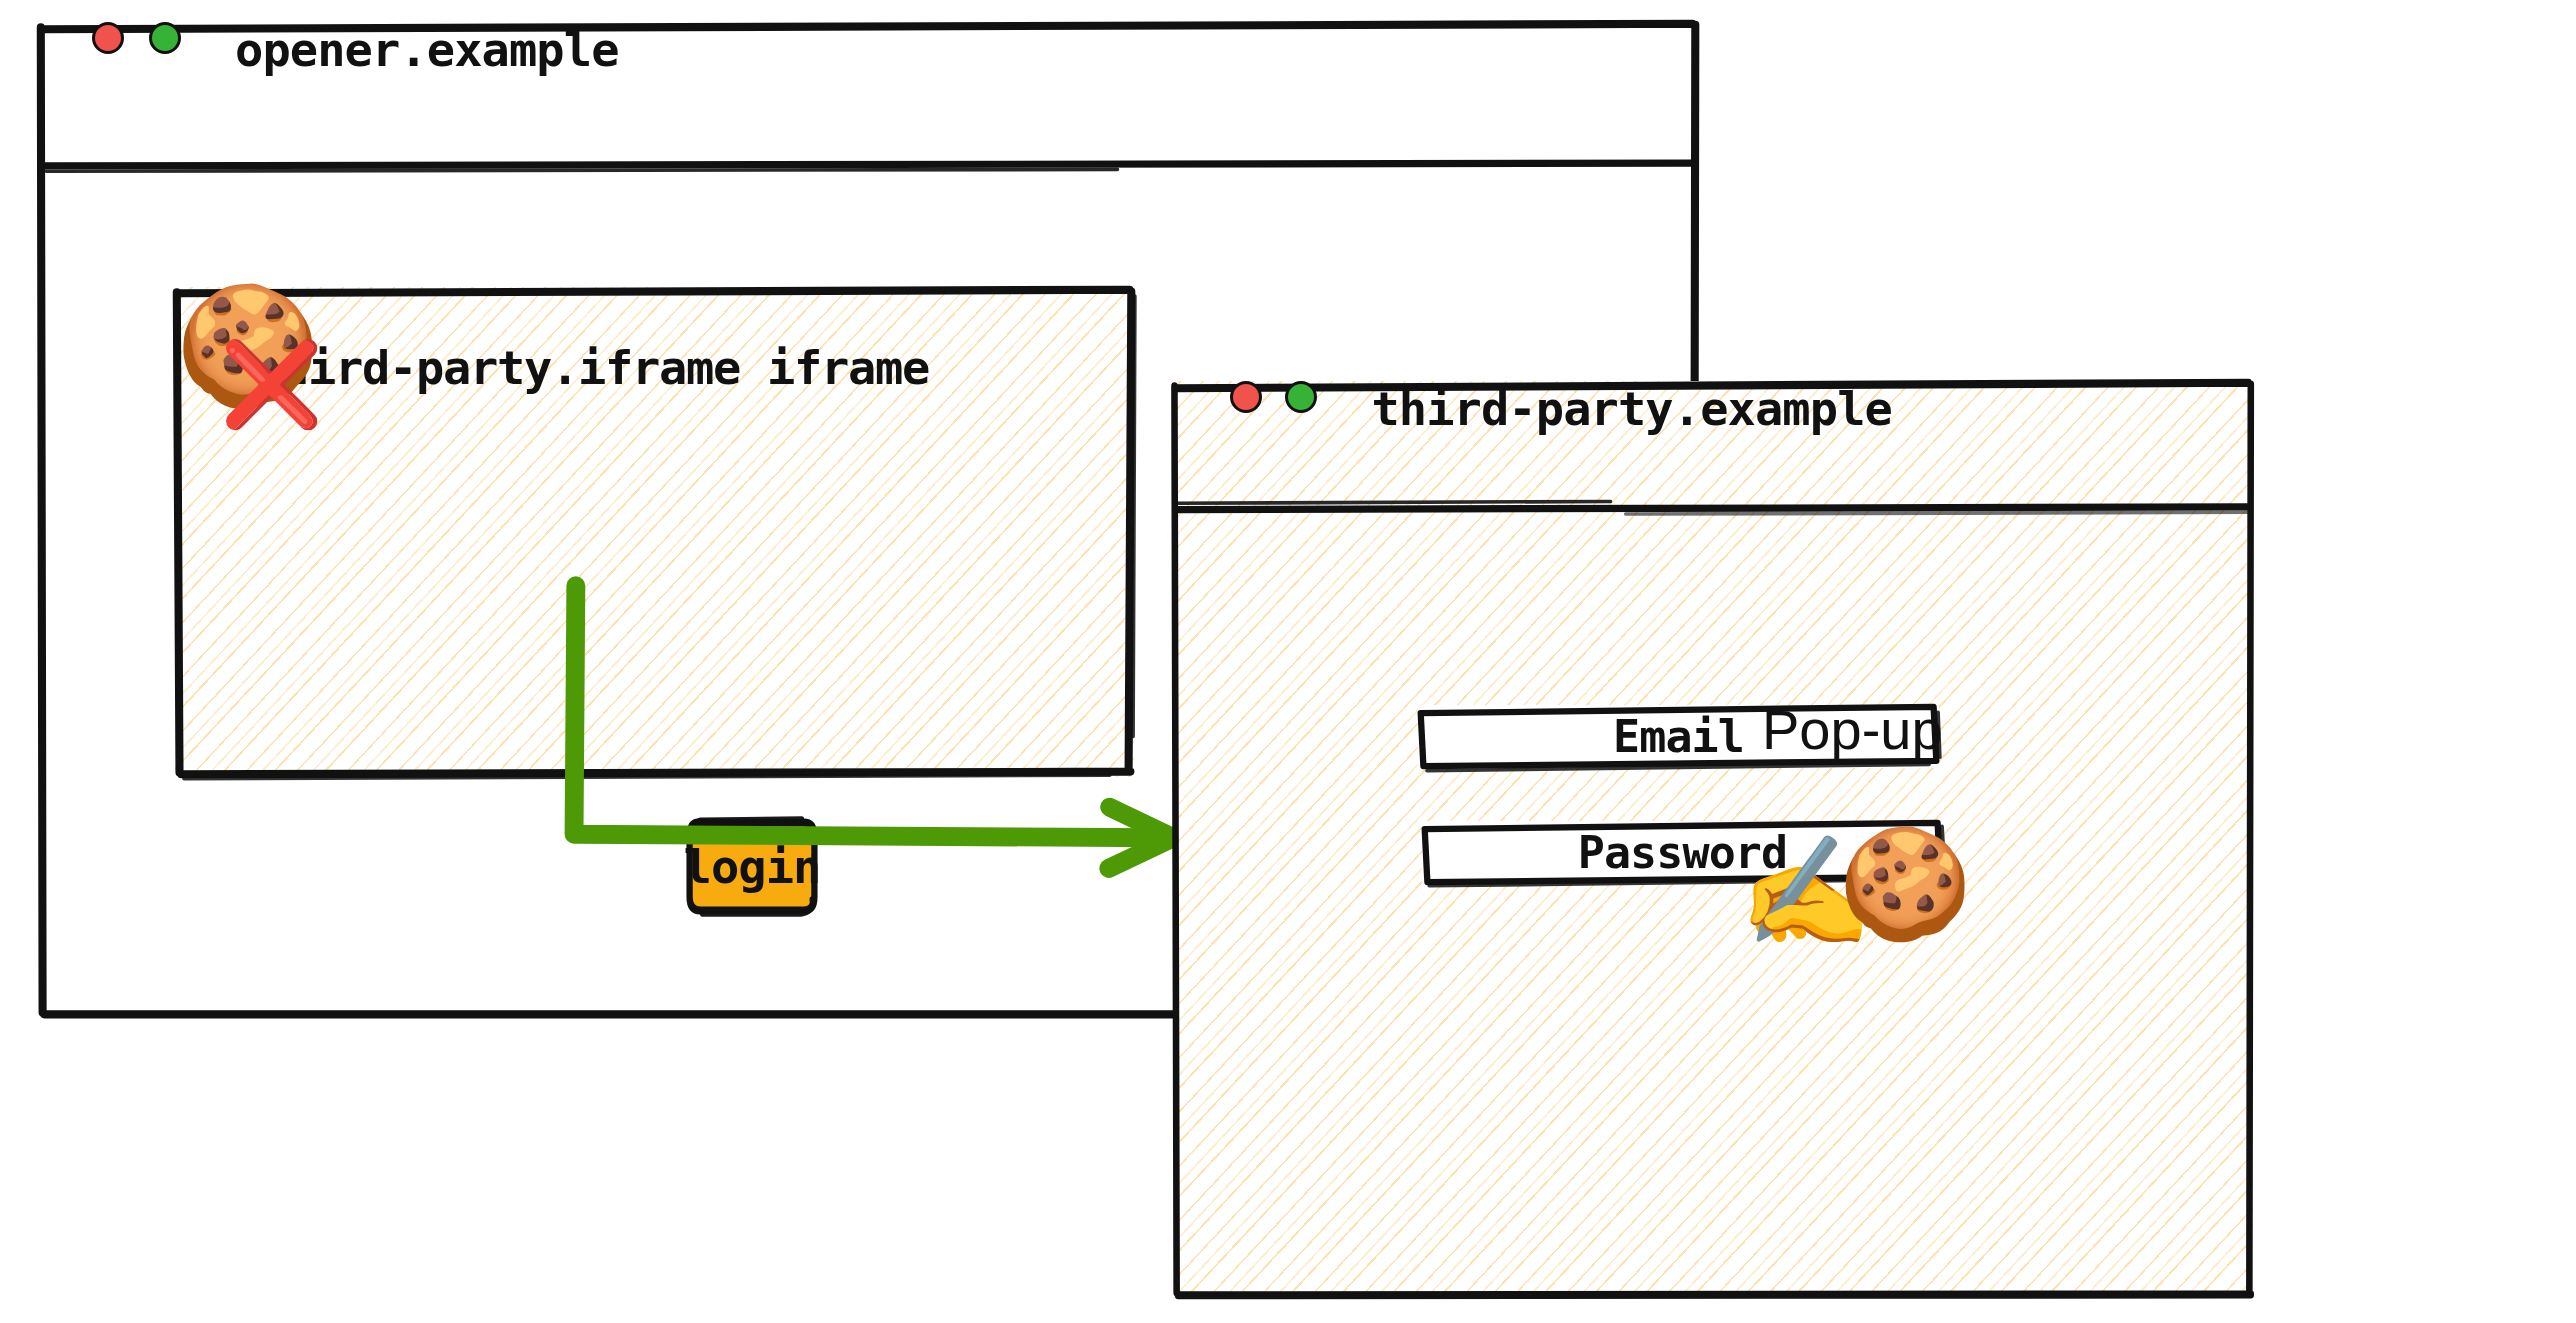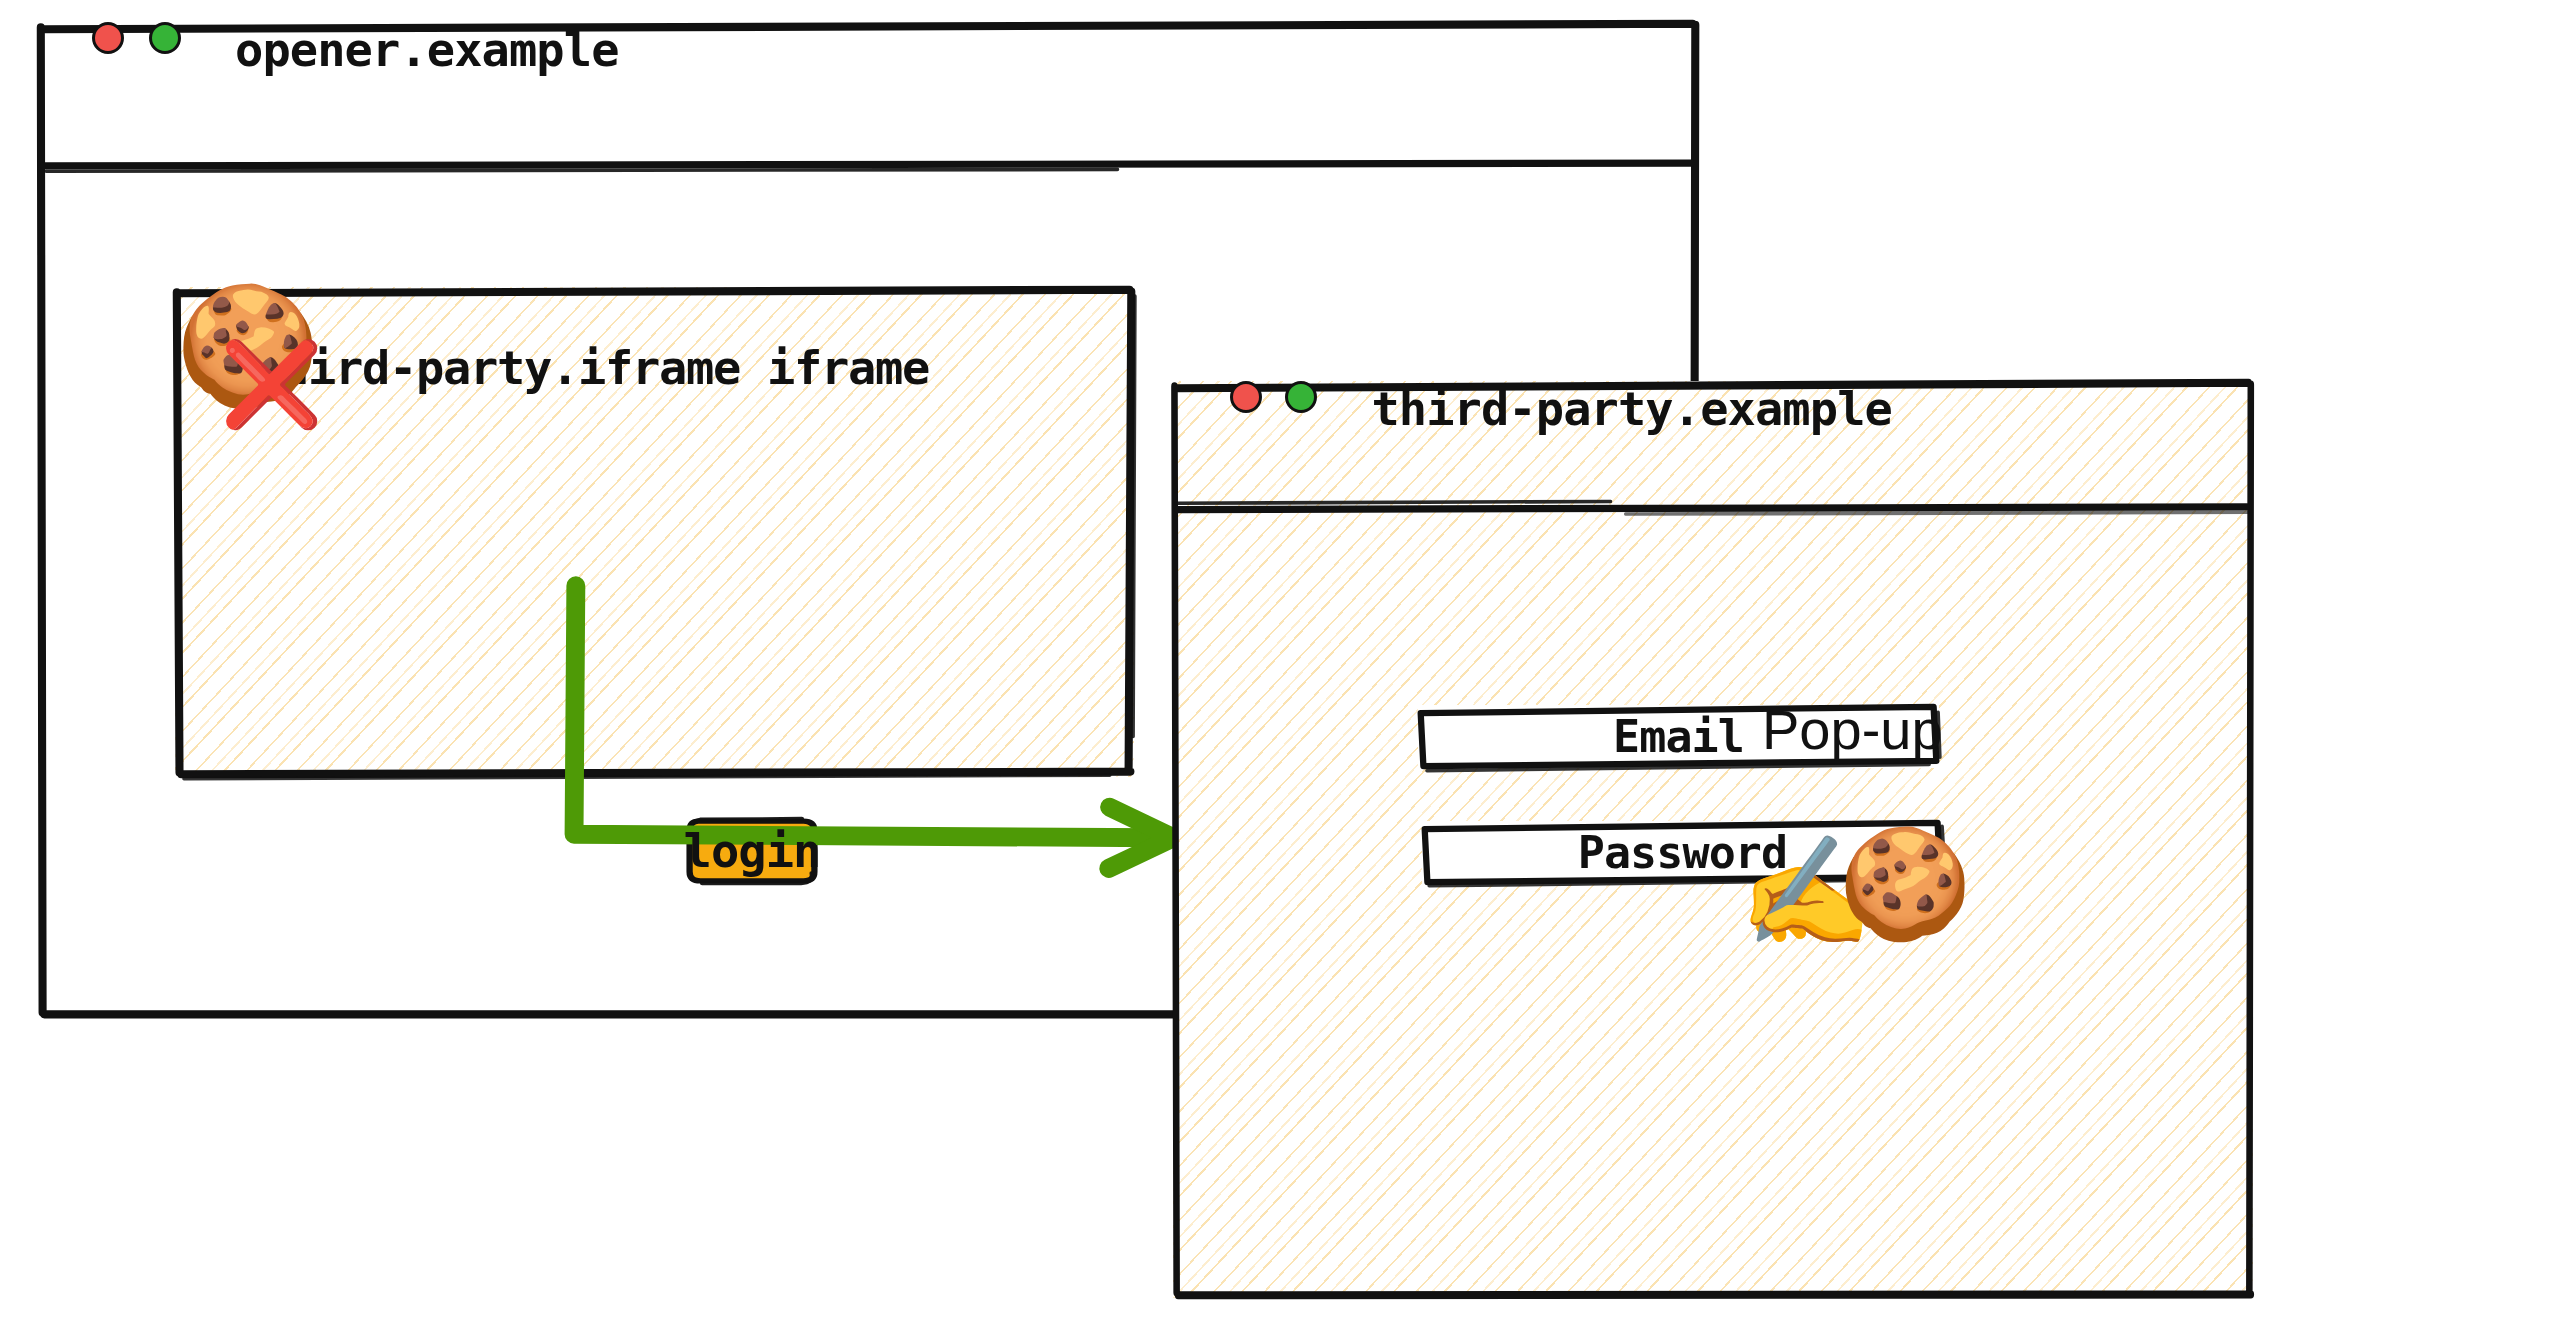--- a/index.html
+++ b/index.html
@@ -151,21 +151,21 @@
   .login-btn .btn-face svg { display:block; width:100%; height:100%; overflow: visible; }
   .login-btn .btn-label {
     position: relative;
     font-family: "DejaVu Sans Mono", monospace;
     font-size: 47px;
     font-weight: 700;
     color: #111111;
     letter-spacing: -0.9px;
     z-index: 2;
   }
-  #iframe-login-button { left: 511px; top: 531px; width: 132px; height: 66px; }
+  #iframe-login-button { left: 511px; top: 531px; width: 132px; height: 97px; }
 
   
   #flow-arrow {
     position: absolute;
     left: 539px;
     top: 575px;
     width: 683px;
     height: 315px;
     pointer-events: none;
   }

